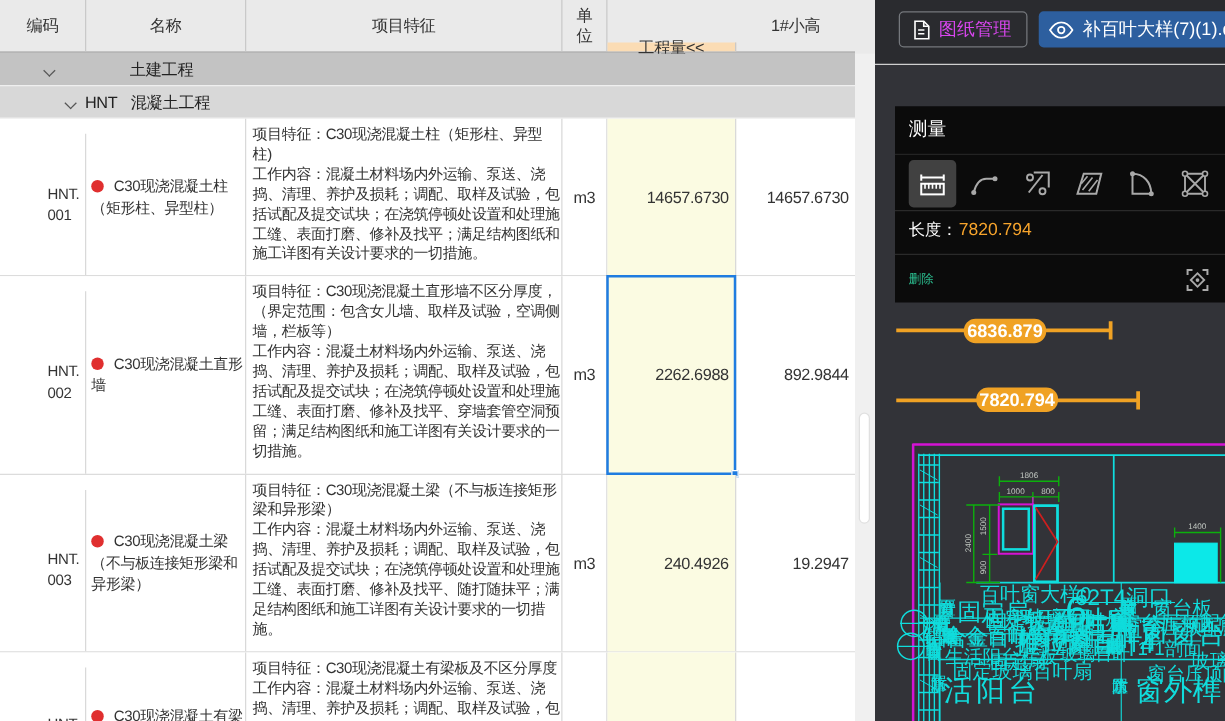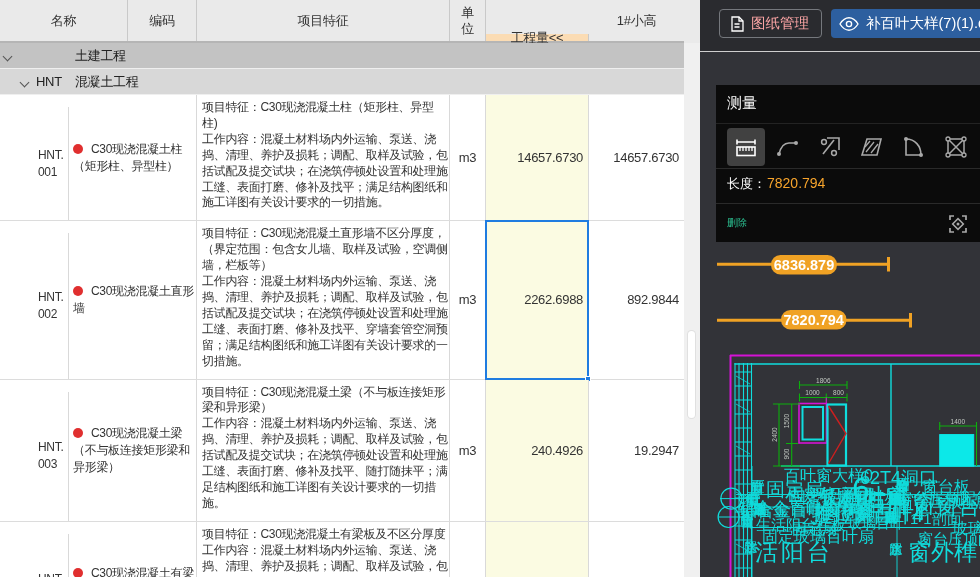--- a/index.html
+++ b/index.html
@@ -14,21 +14,21 @@
   .hcell { display:flex; align-items:center; justify-content:center; text-align:center;
     border-right:1px solid #c9c9c9; color:#333; font-size:13px; line-height:16px; padding:0 8px; }
   .rows { position:relative; }
   .rows .row:last-child { border-bottom:none; min-height:120px; }
   .row { display:flex; border-bottom:1px solid #dcdcdc; background:#fff; }
   .cell { border-right:1px solid #d9d9d9; position:relative; }
   .c-code { width:69px; }  .c-name { width:128px; }  .c-feat { width:253px; }
   .c-unit { width:36px; }  .c-qty { width:103px; }   .c-extra { width:95px; border-right:none; }
   .row.item { min-height:0; }
   .hdr .c-qty { background:#fbdcb4;margin-top:34px; }
-  .row.group0, .row.group1 { height:26px; }
+  .row.group0, .row.group1 { height:26px;padding-left:32px; }
   .row.group0 { background:#c3c3c3; border-bottom:1px solid #efefef; }
   .row.group1 { background:#d8d8d8; border-bottom:1px solid #efefef; }
   .row.group0 .cell, .row.group1 .cell { border-right:none; }
   .gname { display:flex; align-items:center; padding-left:6px; font-size:13px; color:#222; }
   .gcode { display:flex; align-items:center; font-size:13px; color:#222; }
   .chev { display:inline-block; width:10px; height:10px; position:relative; margin-right:6px; }
   .chev::before { content:""; position:absolute; left:1px; top:2px; width:6px; height:6px;
     border-right:1.6px solid #555; border-bottom:1.6px solid #555; transform:rotate(45deg); }
   .cell-code { display:flex; align-items:center; padding-left:38px; font-size:12px;
     line-height:17px; word-break:break-all;margin-top:12px; }
@@ -50,21 +50,21 @@
   #vstrip .trackhead { position:absolute; left:0; top:0; width:16px; height:43px; background:#eaeaea; }
   #vthumb { position:absolute; left:4px; top:331px; width:7px; height:87px; background:#fff;
     border-radius:4px; box-shadow:0 0 0 1px #e0e0e0; }
 
   
   #viewer { position:absolute; left:700px; top:0; width:280px; height:577px;
     background:#323338; overflow:hidden; }
   #topbar { position:absolute; left:0; top:0; width:280px; height:52px; background:#2a2b2f;
     border-bottom:1px solid #cfcfcf; }
   .tbtn { position:absolute; left:19px; top:9px; height:29px; display:flex; align-items:center;
-    padding:0 12px 0 10px; border:1px solid #75787d; border-radius:4px; color:#fca5a5;
+    padding:0 12px 0 10px; border:1px solid #75787d; border-radius:4px; color:#d946ef;
     font-size:14.5px; gap:7px; }
   .filetab { position:absolute; left:131px; top:9px; height:29px; width:160px; display:flex;
     align-items:center; padding:0 8px; background:#2d5f9f; border-radius:4px; color:#fff;
     font-size:14.5px; gap:7px; white-space:nowrap; overflow:hidden; }
 
   #cad { position:absolute; left:0; top:52px; width:280px; height:525px; }
 
   #measure { position:absolute; left:16px; top:85px; width:264px; height:157px;
     background:#0b0b0b; color:#e8e8e8; }
   #measure .mtitle { position:absolute; left:11px; top:9px; font-size:15px; color:#fff; }
@@ -79,22 +79,22 @@
   #measure .sep3 { position:absolute; left:0; right:0; top:118px; border-top:1px solid #2a2a2a; }
   #measure .delete { position:absolute; left:11px; top:131px; font-size:10px; color:#2bbd8f; }
   #measure .focusbtn { position:absolute; right:13px; top:130px; width:18px; height:18px; }
 </style>
 </head>
 <body>
 
 <div id="app">
   <div id="grid">
     <div class="hdr">
+      <div class="hcell c-code">编码</div>
       <div class="hcell c-name">名称</div>
-      <div class="hcell c-code">编码</div>
       <div class="hcell c-feat">项目特征</div>
       <div class="hcell c-unit">单位</div>
       <div class="hcell c-qty">工程量&lt;&lt;</div>
       <div class="hcell c-extra">1#小高</div>
     </div>
     <div class="rows" id="rows">
         <div class="row group0">
           <div class="cell c-code gcode" style="padding-left: 3px;">
             <span class="chev"></span>
           </div>

